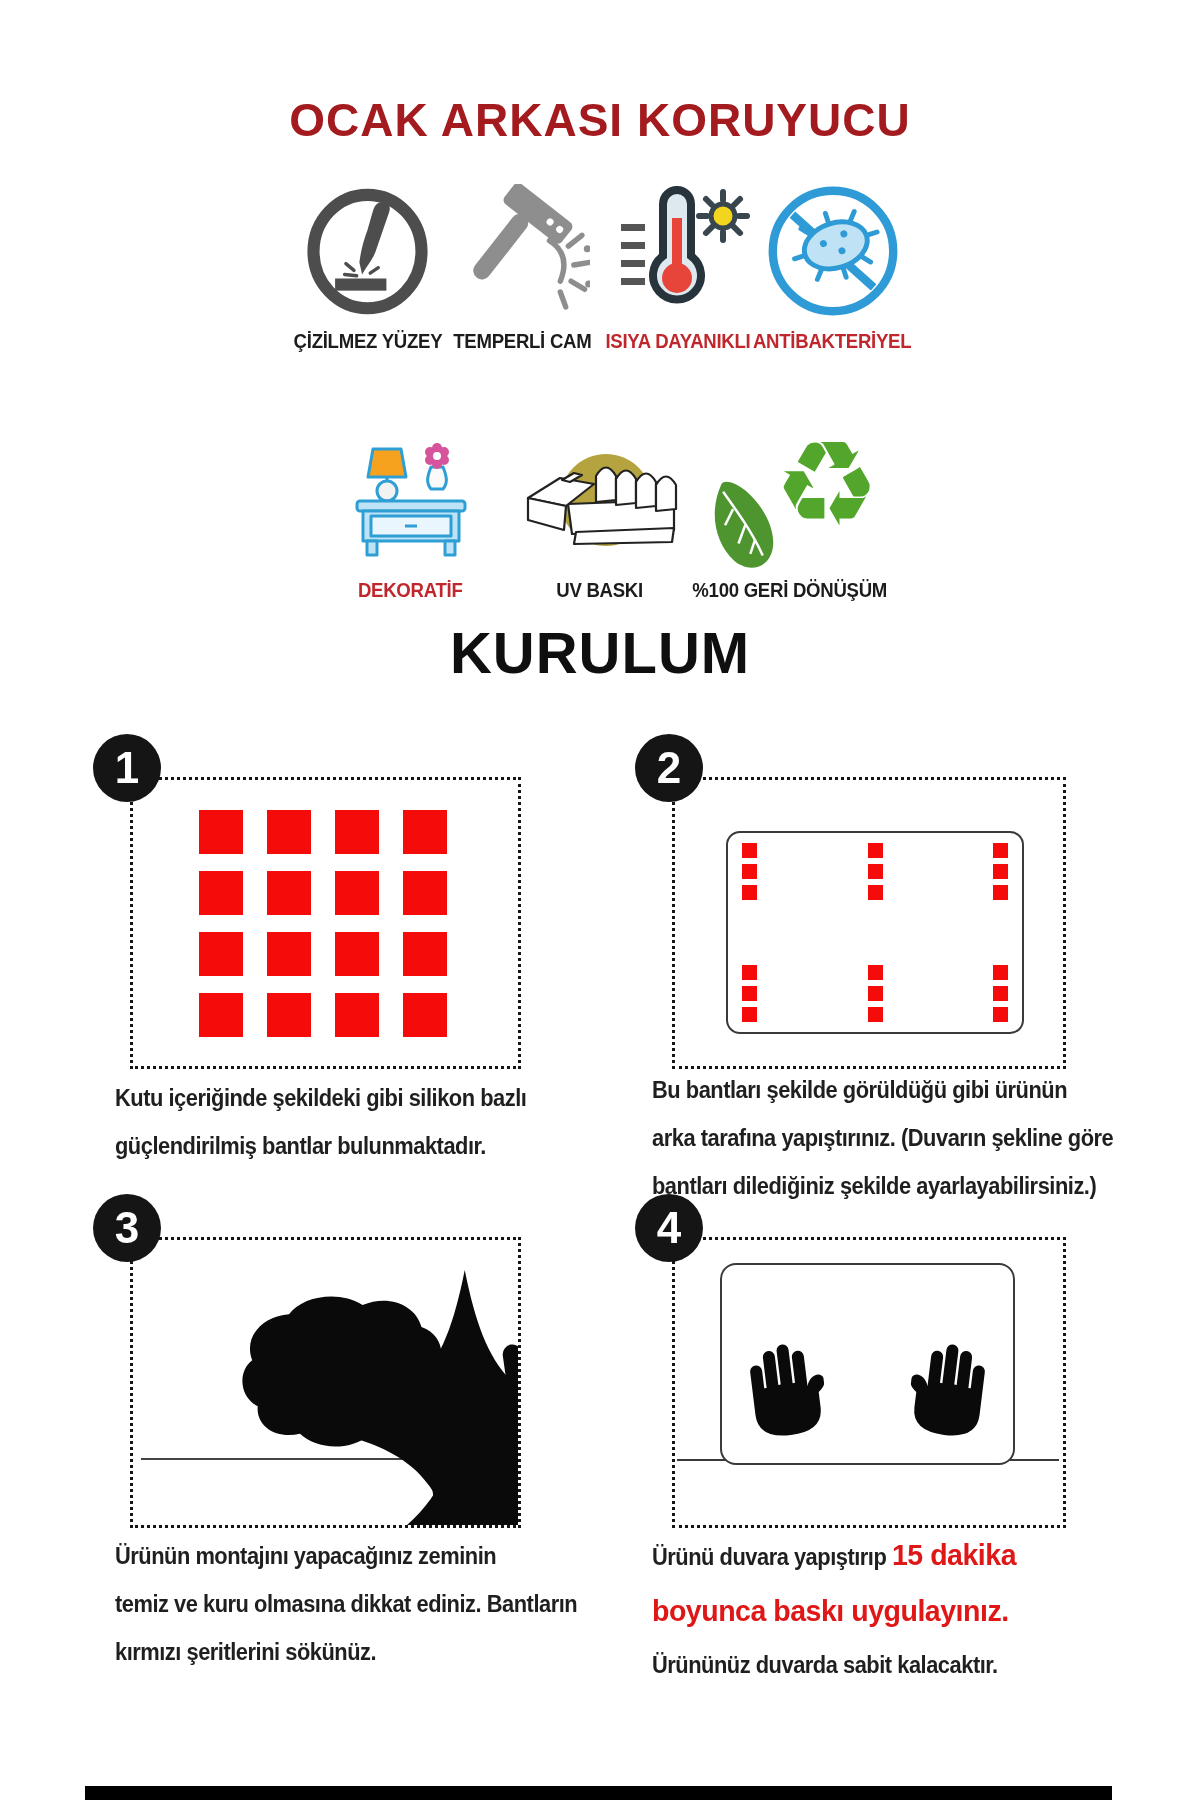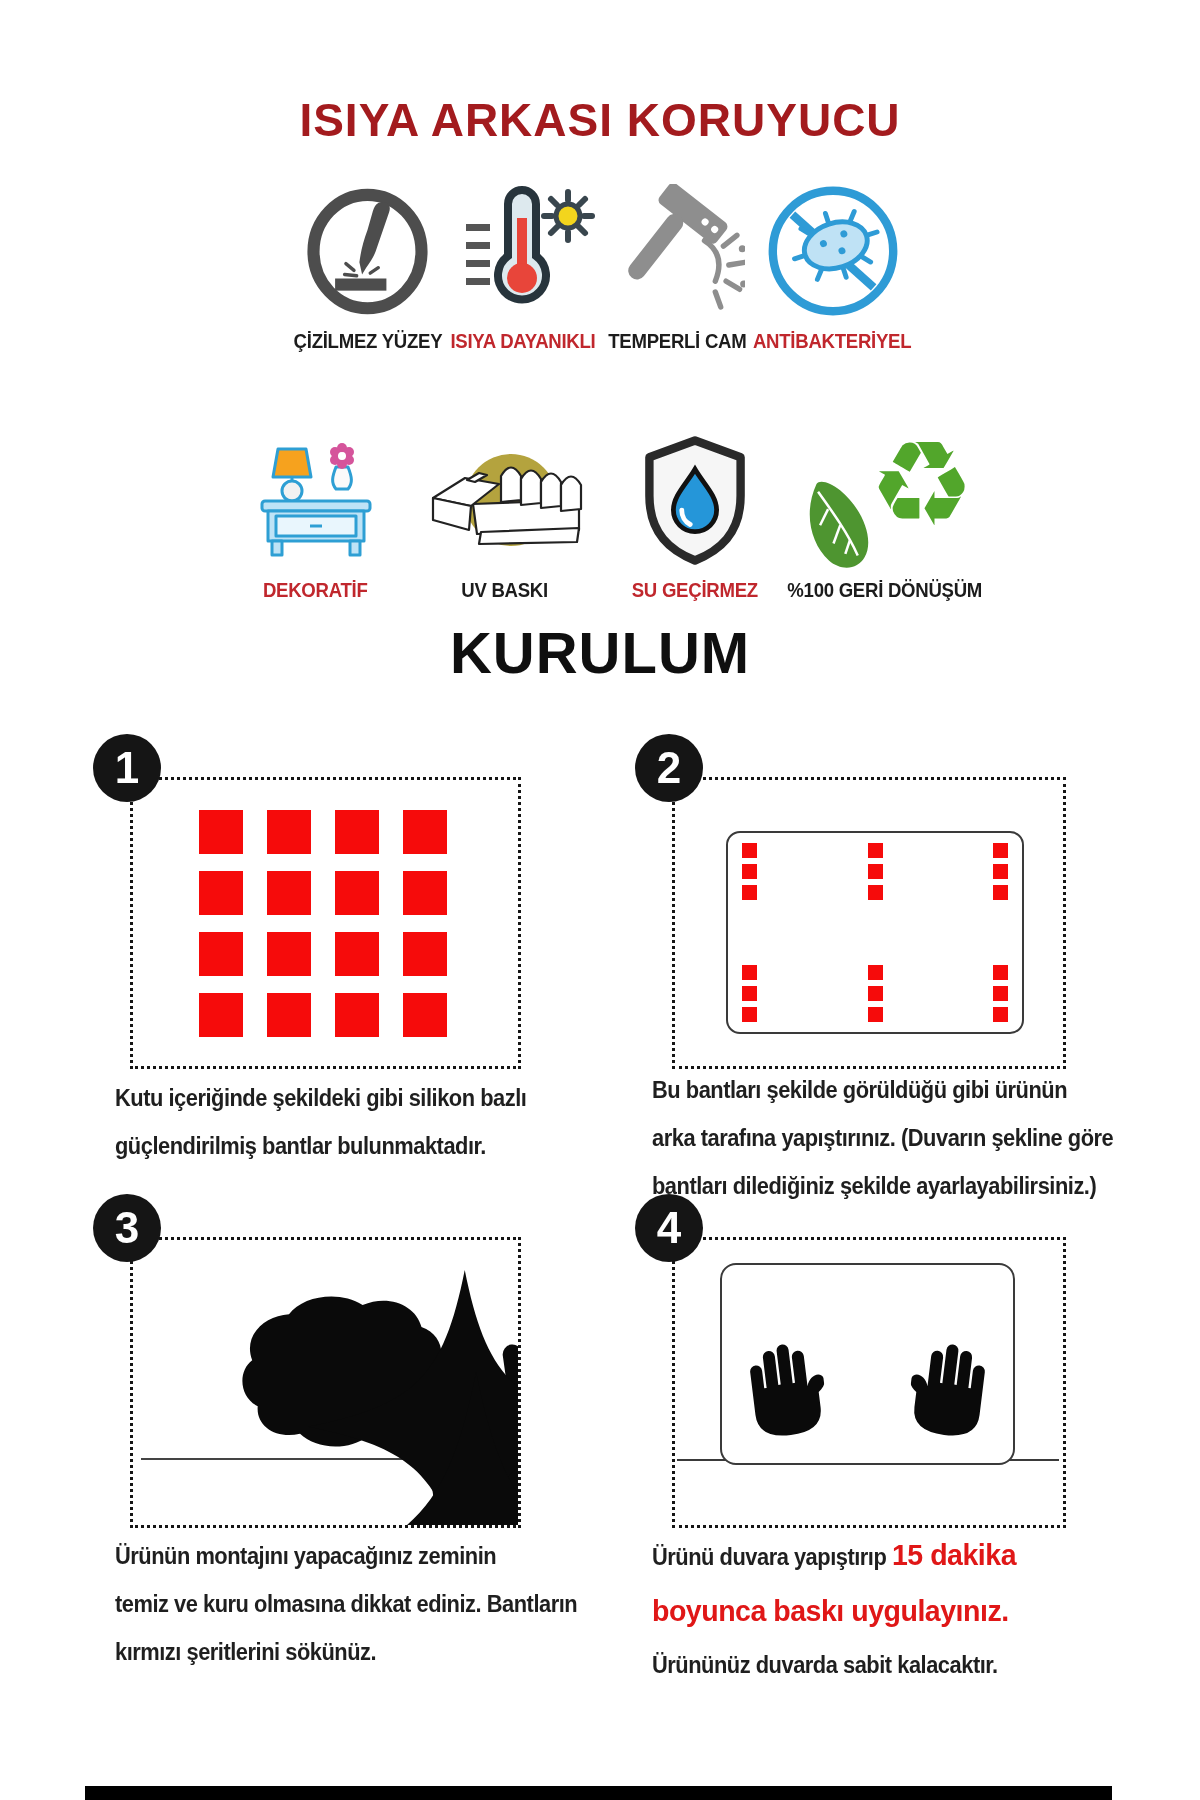--- a/index.html
+++ b/index.html
@@ -83,38 +83,61 @@
         <path d="M10 98 L10 44 a7.5 7.5 0 0 1 15 0 L25 66 L28 66 L28 28 a7.5 7.5 0 0 1 15 0
                  L43 64 L46 64 L46 22 a7.5 7.5 0 0 1 15 0 L61 64 L64 64 L64 32 a7.5 7.5 0 0 1 15 0
                  L79 70 C82 60 92 54 98 59 C104 64 101 73 92 79 L92 98 Q92 128 51 128 Q10 128 10 98 Z"></path>
       </symbol>
       <symbol id="star4" viewBox="-22 -22 44 44" overflow="visible">
         <path d="M0 -22 C3 -7 7 -3 22 0 C7 3 3 7 0 22 C-3 7 -7 3 -22 0 C-7 -3 -3 -7 0 -22 Z"></path>
       </symbol>
     </defs>
   </svg>
 
-  <div class="title">ISIYA ARKASI KORUYUCU</div>
+  <div class="title">OCAK ARKASI KORUYUCU</div>
 
   <div class="frow frow1">
 
     <div class="feature">
       <div class="art">
         <svg width="135" height="135" viewBox="0 0 100 100">
           <ellipse cx="50" cy="50" rx="40" ry="42" fill="none" stroke="#4d4d4d" stroke-width="9"></ellipse>
           <path d="M58 14 C64 12 68 15 66 21 L56 50 C55 53 52 58 49 62 L46 67 L44 58 C45 50 47 42 50 34 L54 20 C55 17 56 15 58 14 Z" fill="#4d4d4d"></path>
           <rect x="26" y="70" width="38" height="9" fill="#4d4d4d"></rect>
           <g stroke="#4d4d4d" stroke-width="2.5" stroke-linecap="round">
             <path d="M40 64 l-6 -5"></path>
               <path d="M42 68 l-9 -1"></path>
               <path d="M52 66 l6 -4"></path>
           </g>
         </svg>
       </div>
       <div class="flabel">ÇİZİLMEZ YÜZEY</div>
+    </div>
+
+    <div class="feature">
+      <div class="art">
+        <svg width="135" height="135" viewBox="0 0 100 100">
+          <g transform="rotate(38 55 30)">
+            <rect x="28" y="10" width="54" height="19" rx="4" fill="#8E8E8E"></rect>
+            <rect x="42" y="27" width="13" height="58" rx="6.5" fill="#8E8E8E"></rect>
+            <circle cx="66" cy="19" r="2.6" fill="#fff"></circle>
+              <circle cx="75" cy="19" r="2.6" fill="#fff"></circle>
+          </g>
+          <g stroke="#8E8E8E" stroke-width="4" stroke-linecap="round" fill="none">
+            <path d="M84 46 l10 -8"></path>
+              <path d="M88 60 l12 -2"></path>
+              <path d="M86 72 l10 6"></path>
+            <path d="M78 80 l4 11"></path>
+              <path d="M70 42 q16 10 8 30"></path>
+          </g>
+          <circle cx="98" cy="48" r="2.6" fill="#8E8E8E"></circle>
+            <circle cx="99" cy="74" r="2.6" fill="#8E8E8E"></circle>
+        </svg>
+      </div>
+      <div class="flabel">TEMPERLİ CAM</div>
     </div>
 
     <div class="feature">
       <div class="art">
         <svg width="150" height="135" viewBox="0 0 150 135">
           <g fill="#555">
             <rect x="18" y="40" width="24" height="7"></rect>
               <rect x="18" y="58" width="24" height="7"></rect>
             <rect x="18" y="76" width="24" height="7"></rect>
               <rect x="18" y="94" width="24" height="7"></rect>
@@ -129,43 +152,20 @@
               <line x1="136" y1="32" x2="144" y2="32"></line>
             <line x1="103" y1="15" x2="109" y2="21"></line>
               <line x1="131" y1="43" x2="137" y2="49"></line>
             <line x1="103" y1="49" x2="109" y2="43"></line>
               <line x1="131" y1="21" x2="137" y2="15"></line>
           </g>
           <circle cx="120" cy="32" r="12" fill="#F3D51D" stroke="#39464e" stroke-width="5"></circle>
         </svg>
       </div>
       <div class="flabel red">ISIYA DAYANIKLI</div>
-    </div>
-
-    <div class="feature">
-      <div class="art">
-        <svg width="135" height="135" viewBox="0 0 100 100">
-          <g transform="rotate(38 55 30)">
-            <rect x="28" y="10" width="54" height="19" rx="4" fill="#8E8E8E"></rect>
-            <rect x="42" y="27" width="13" height="58" rx="6.5" fill="#8E8E8E"></rect>
-            <circle cx="66" cy="19" r="2.6" fill="#fff"></circle>
-              <circle cx="75" cy="19" r="2.6" fill="#fff"></circle>
-          </g>
-          <g stroke="#8E8E8E" stroke-width="4" stroke-linecap="round" fill="none">
-            <path d="M84 46 l10 -8"></path>
-              <path d="M88 60 l12 -2"></path>
-              <path d="M86 72 l10 6"></path>
-            <path d="M78 80 l4 11"></path>
-              <path d="M70 42 q16 10 8 30"></path>
-          </g>
-          <circle cx="98" cy="48" r="2.6" fill="#8E8E8E"></circle>
-            <circle cx="99" cy="74" r="2.6" fill="#8E8E8E"></circle>
-        </svg>
-      </div>
-      <div class="flabel">TEMPERLİ CAM</div>
     </div>
 
     <div class="feature">
       <div class="art">
         <svg width="140" height="140" viewBox="0 0 100 100">
           <circle cx="50" cy="50" r="43" fill="none" stroke="#2E9BD6" stroke-width="6"></circle>
           <line x1="21" y1="24" x2="79" y2="76" stroke="#2E9BD6" stroke-width="6"></line>
           <g transform="rotate(-18 52 46)">
             <g stroke="#2E9BD6" stroke-width="3.5" stroke-linecap="round">
               <line x1="52" y1="30" x2="52" y2="22"></line>
@@ -233,30 +233,20 @@
             <path d="M118 42 q10 -17 20 0 l0 24 l-20 2 Z"></path>
             <path d="M138 45 q10 -17 20 0 l0 24 l-20 2 Z"></path>
             <path d="M58 92 L156 88 L154 102 L56 104 Z"></path>
           </g>
         </svg>
       </div>
       <div class="flabel">UV BASKI</div>
     </div>
 
 
-    <div class="feature">
-      <div class="art">
-        <svg width="120" height="135" viewBox="0 0 100 112">
-          <path d="M50 6 L88 20 L88 52 C88 84 70 98 50 106 C30 98 12 84 12 52 L12 20 Z" fill="#F6F6F6" stroke="#2A2A2A" stroke-width="7" stroke-linejoin="round"></path>
-          <path d="M50 30 C57 42 68 52 68 64 A18 18 0 0 1 32 64 C32 52 43 42 50 30 Z" fill="#2596D9" stroke="#111" stroke-width="4"></path>
-          <path d="M39 64 a13 13 0 0 0 7 12" fill="none" stroke="#fff" stroke-width="4" stroke-linecap="round"></path>
-        </svg>
-      </div>
-      <div class="flabel red">SU GEÇİRMEZ</div>
-    </div>
 
     <div class="feature">
       <div class="art">
         <div class="recycle-wrap">
           <span class="recycle-glyph">♻</span>
           <svg class="leaf-svg" width="78" height="100" viewBox="0 0 60 80">
             <g transform="rotate(-30 30 40)">
               <path d="M30 4 C10 18 2 42 8 62 C12 74 24 80 34 74 C48 66 52 40 44 18 C40 8 34 2 30 4 Z" fill="#4E9530"></path>
               <g stroke="#fff" stroke-width="2" fill="none">
                 <path d="M28 10 C30 30 32 50 30 70"></path>

